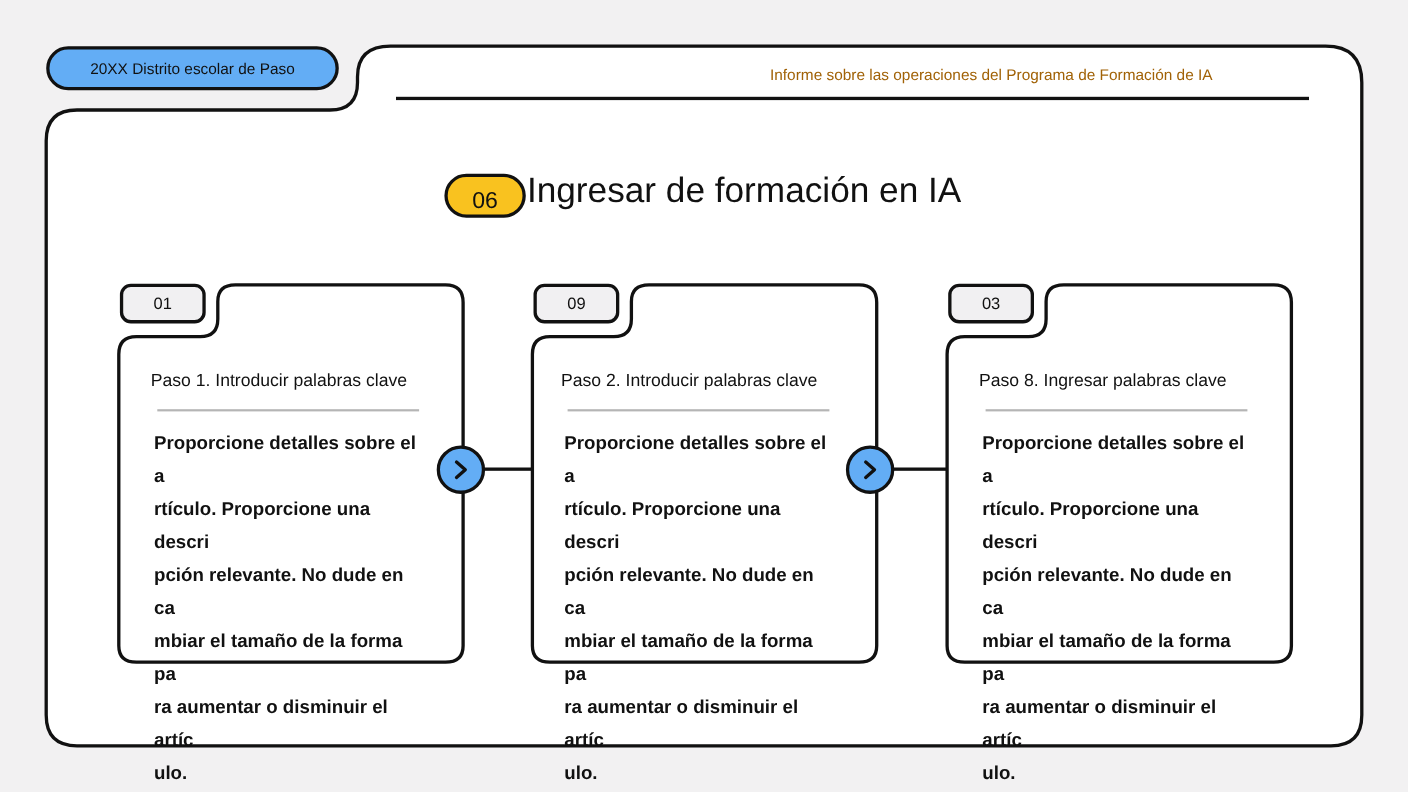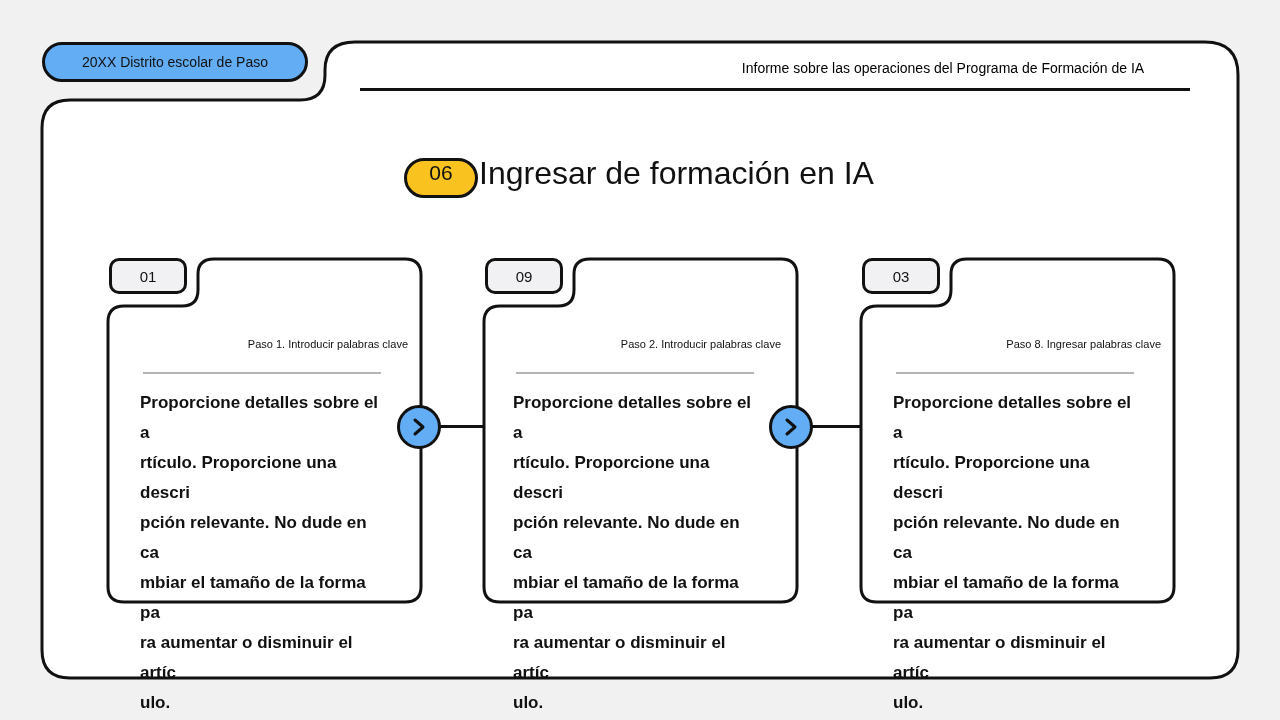--- a/index.html
+++ b/index.html
@@ -3,29 +3,29 @@
 <meta charset="utf-8">
 <style>
   html, body { margin:0; padding:0; }
   body { width:1280px; height:720px; background:#f2f1f2; position:relative; overflow:hidden;
          font-family:"Liberation Sans","DejaVu Sans",sans-serif; color:#111; }
   svg.frame { position:absolute; left:0; top:0; }
   .abs { position:absolute; }
   .pill-top { left:42px; top:42px; width:266px; height:40px; background:#63adf5; border:3px solid #111;
               border-radius:22px; box-sizing:border-box; display:flex; align-items:center; justify-content:center;
               font-size:14px; color:#111; }
-  .header-text { left:700px; top:60px; width:486px; text-align:center; font-size:14px; color:#000000; }
+  .header-text { left:700px; top:60px; width:486px; text-align:left; font-size:14px; color:#a16207; }
   .header-rule { left:360px; top:88px; width:830px; height:3px; background:#111; }
   .num-badge { left:404px; top:158px; width:74px; height:40px; background:#f9c21f; border:3px solid #111;
-               border-radius:22px; box-sizing:border-box; display:flex; align-items:flex-start; justify-content:center;
+               border-radius:22px; box-sizing:border-box; display:flex; align-items:flex-end; justify-content:center;
                font-size:21px; color:#111; }
   .title { left:479px; top:155px; font-size:32px; color:#111; white-space:nowrap; }
   .step-tab { width:78px; height:36px; background:#f1f0f2; border:3px solid #111; border-radius:10px;
               box-sizing:border-box; display:flex; align-items:center; justify-content:center; font-size:15px; color:#111; top:258px; }
-  .step-heading { top:338px; width:240px; text-align:right; font-size:11px; color:#111;margin-left:31px; }
+  .step-heading { top:338px; width:240px; text-align:left; font-size:16px; color:#111; }
   .step-rule { top:372px; width:238px; height:2px; background:#b5b5b5; }
   .step-body { top:388px; width:245px; font-size:17px; line-height:30px; color:#111; white-space:pre-line;font-weight:bold; }
   .arrow-btn { width:44px; height:44px; border-radius:50%; background:#63adf5; border:3px solid #111;
                box-sizing:border-box; display:flex; align-items:center; justify-content:center; top:405px; }
   .connector { height:3px; background:#111; top:425px; }
 </style>
 </head>
 <body>
 
 <svg class="frame" width="1280" height="720">

